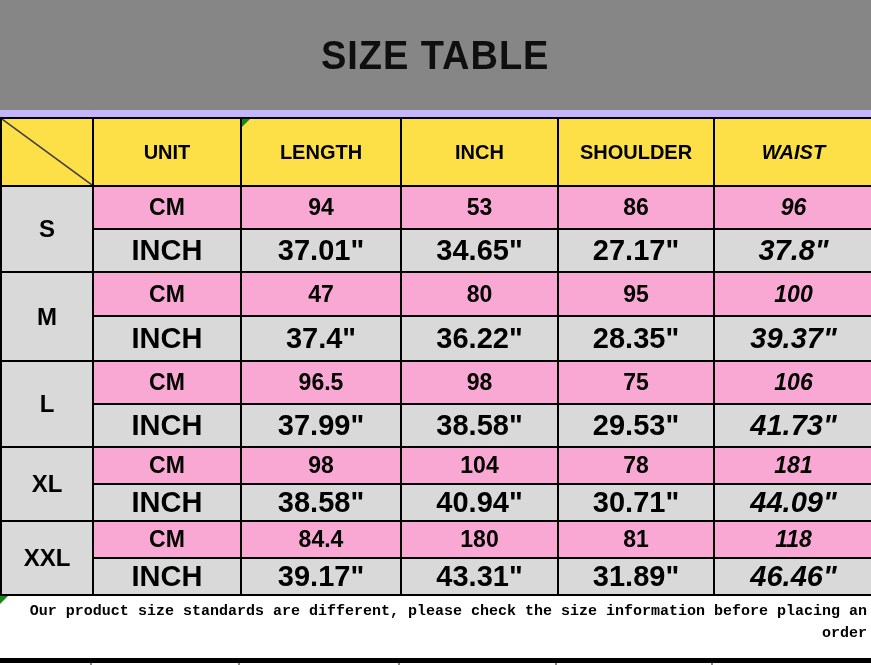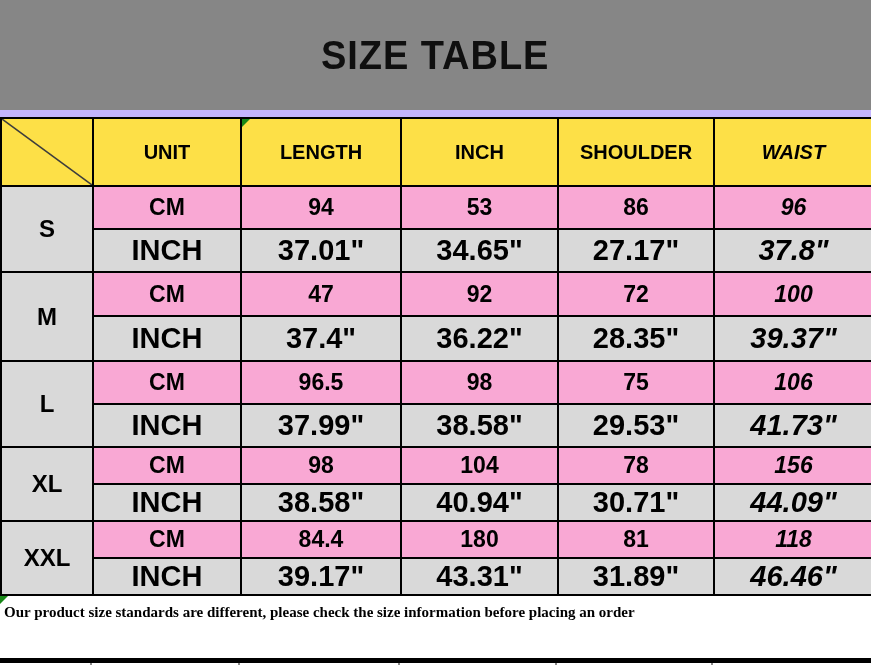--- a/index.html
+++ b/index.html
@@ -40,23 +40,23 @@
   .r-inch td { background: #d9d9d9; font-size: 29px; margin-left: 44px; }
   .h43 { height: 43px; } .h44 { height: 44px; } .h45 { height: 45px; } .h37 { height: 37px; }
   .with-marker { position: relative; margin-top: 36px; }
   .flag {
     position: absolute; top: 0; left: 0; width: 0; height: 0;
     border-top: 8px solid #178717; border-right: 8px solid transparent;
   }
   
   .note {
     position: relative; height: 57px; padding: 5px 4px 0 4px;
-    font-family: Liberation Serif, serif;
+    font-family: Liberation Mono, monospace;
     font-weight: 700; font-size: 15px; line-height: 22px;
-    text-align: left; color: #000;
+    text-align: right; color: #000;
   }
   
   .bottom-line { position: relative; height: 5px; background: #000; }
   .tick { position: absolute; top: 5px; width: 2px; height: 3px; background: #8a8a8a; }
 </style>
 </head>
 <body>
 
 <header class="banner">
   <h1>SIZE TABLE</h1>
@@ -101,22 +101,22 @@
     <td>37.01"</td>
     <td>34.65"</td>
     <td>27.17"</td>
     <td>37.8"</td>
   </tr>
 
   <tr class="r-cm h44">
     <th class="size-lbl" rowspan="2">M</th>
     <td>CM</td>
     <td>47</td>
-    <td>92</td>
-    <td>72</td>
+    <td>80</td>
+    <td>95</td>
     <td>100</td>
   </tr>
   <tr class="r-inch h45">
     <td>INCH</td>
     <td>37.4"</td>
     <td>36.22"</td>
     <td>28.35"</td>
     <td>39.37"</td>
   </tr>
 
@@ -135,21 +135,21 @@
     <td>29.53"</td>
     <td>41.73"</td>
   </tr>
 
   <tr class="r-cm h37">
     <th class="size-lbl" rowspan="2">XL</th>
     <td>CM</td>
     <td>98</td>
     <td>104</td>
     <td>78</td>
-    <td>156</td>
+    <td>181</td>
   </tr>
   <tr class="r-inch h37">
     <td>INCH</td>
     <td>38.58"</td>
     <td>40.94"</td>
     <td>30.71"</td>
     <td>44.09"</td>
   </tr>
 
   <tr class="r-cm h37">

